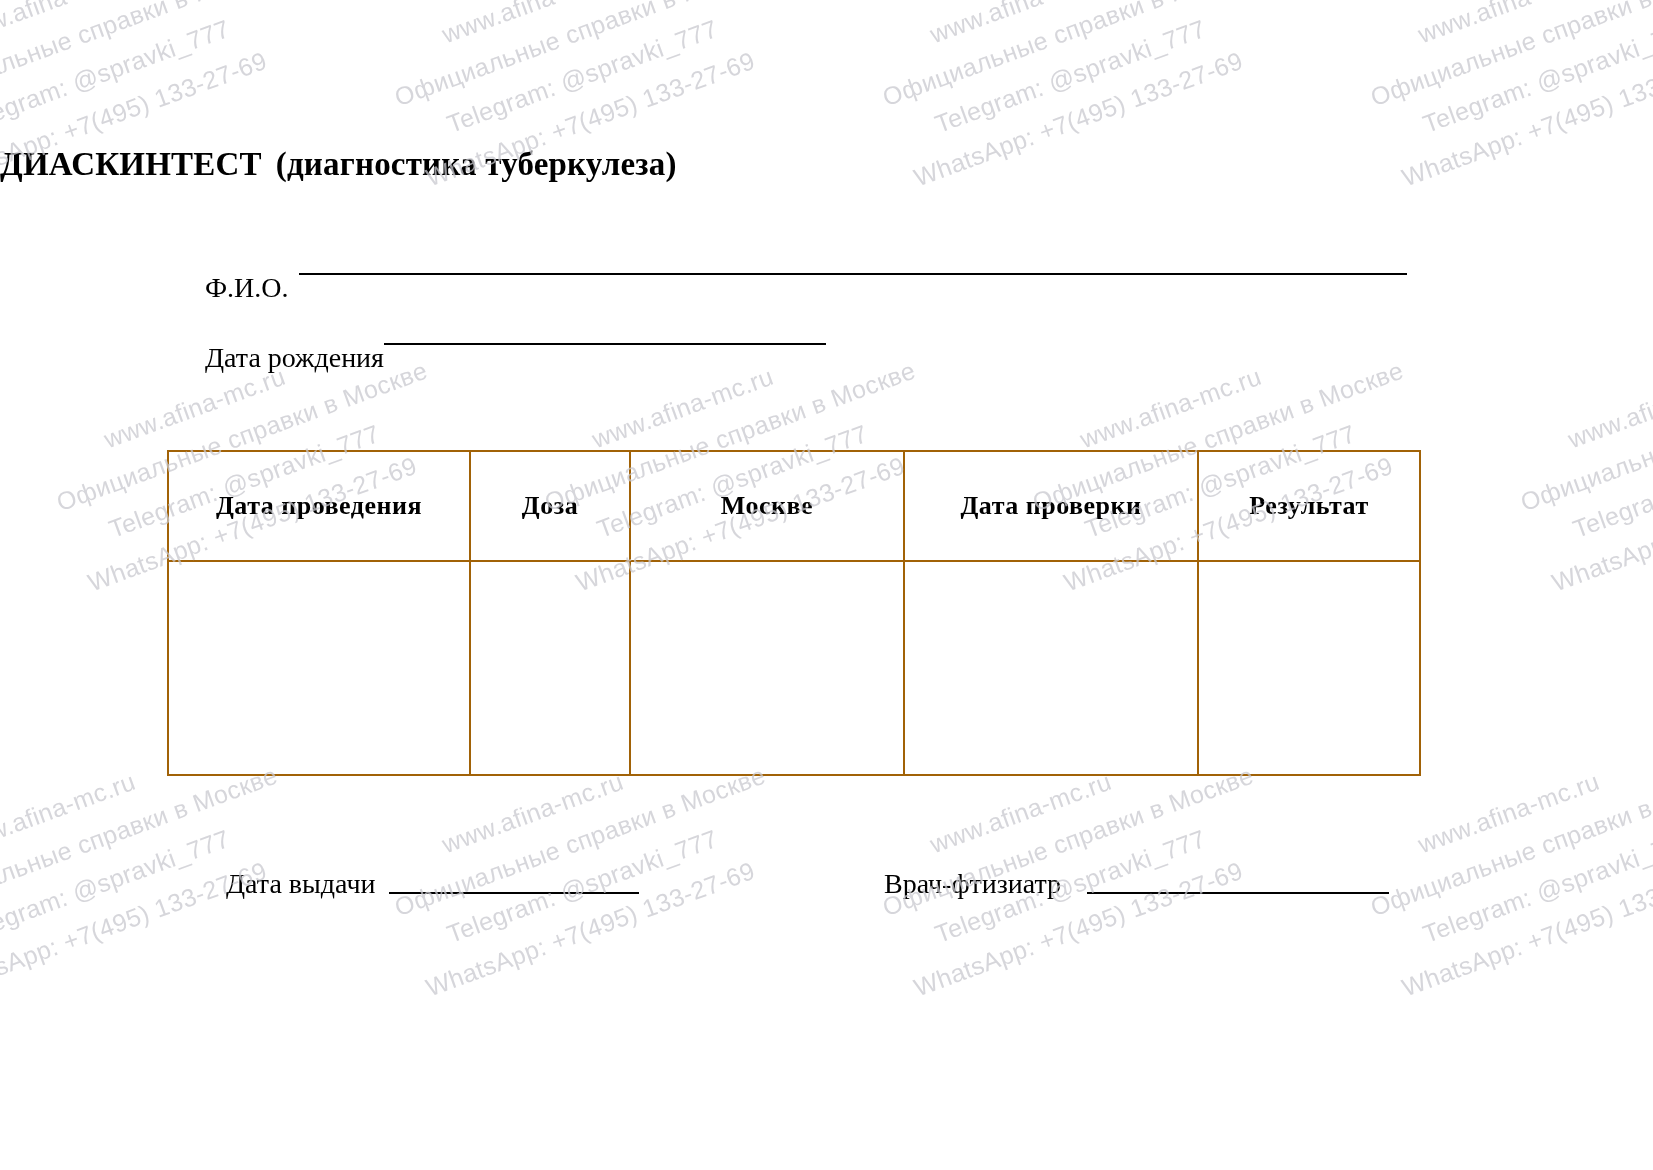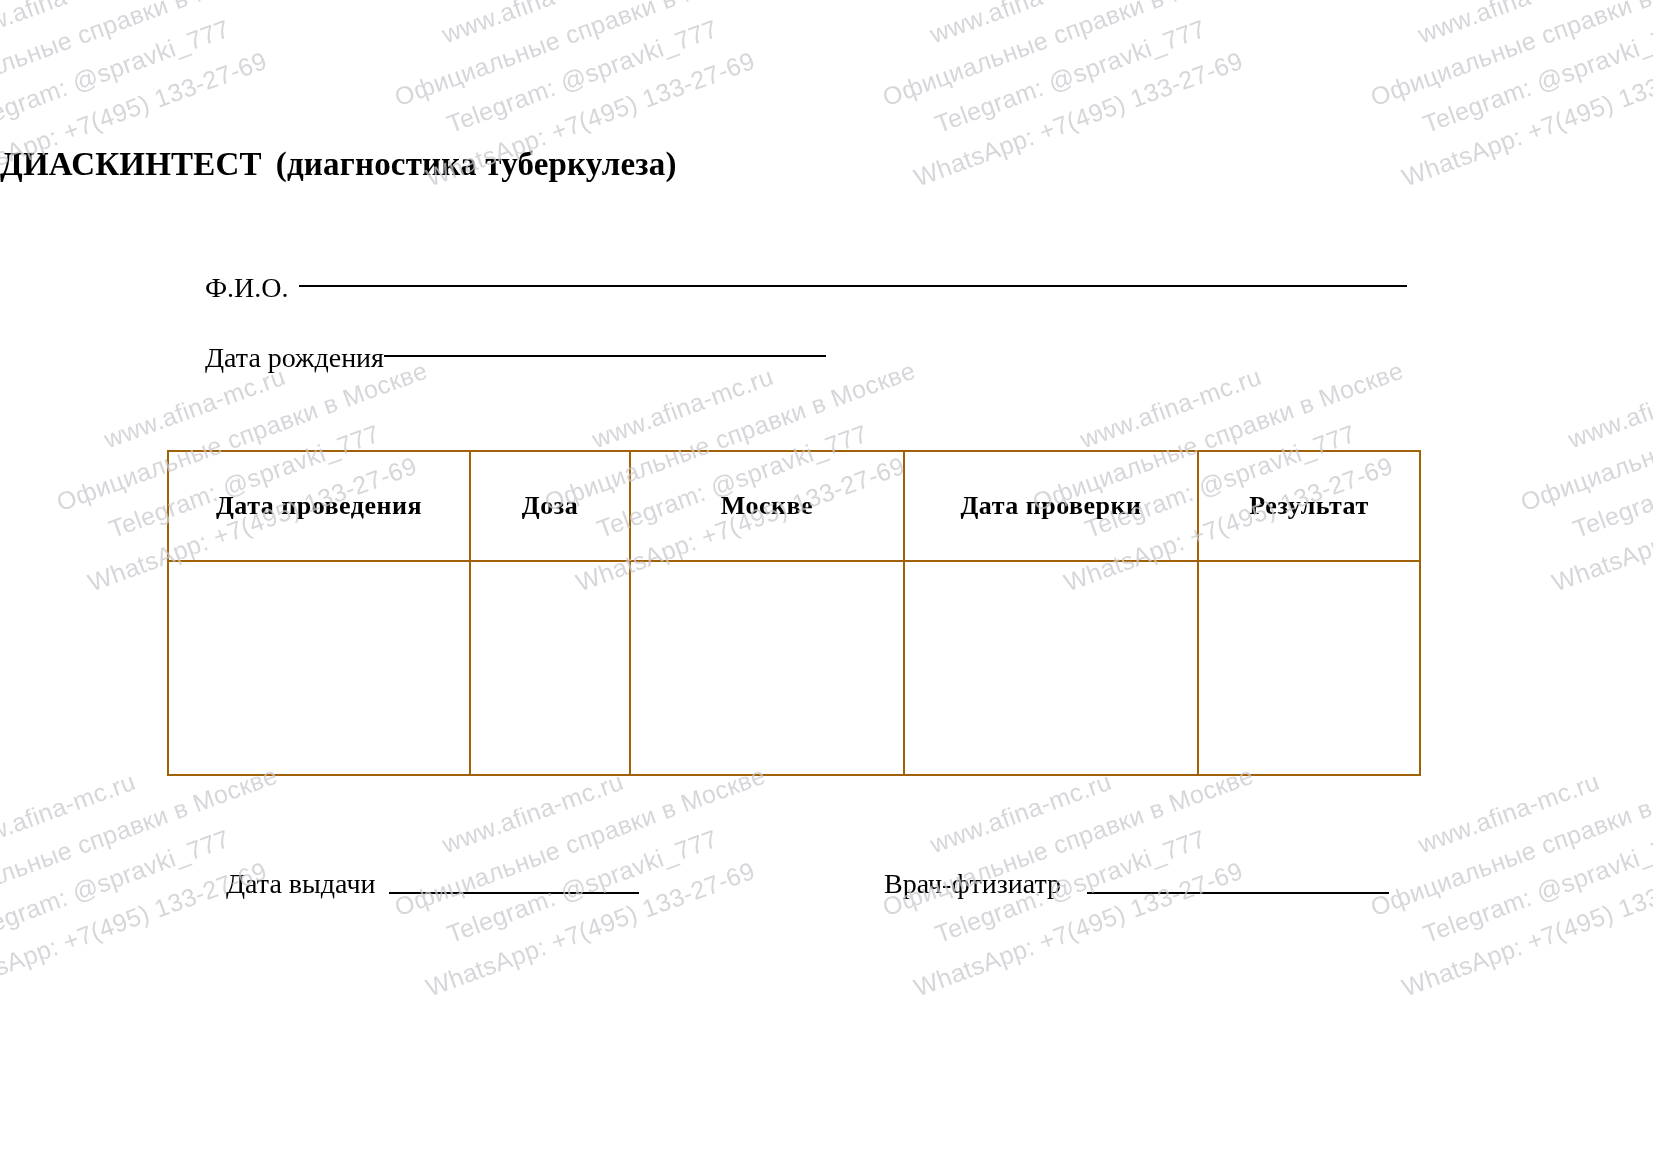--- a/index.html
+++ b/index.html
@@ -56,21 +56,21 @@
     width: 1653px;
     font-size: 33px;
     font-weight: bold;
     letter-spacing: 0.2px;
   }
   #page-title .title-main { margin-right: 14px; }
 
   .field-row {
     position: absolute;
     display: flex;
-    align-items: center;
+    align-items: flex-start;
     font-size: 28px;
   }
   .field-label { white-space: nowrap; }
   .field-rule {
     border-bottom: 2px solid #000;
     height: 1px;
     margin-bottom: 6px;
   }
 
   #row-fio   { left: 205px; top: 272px; }

